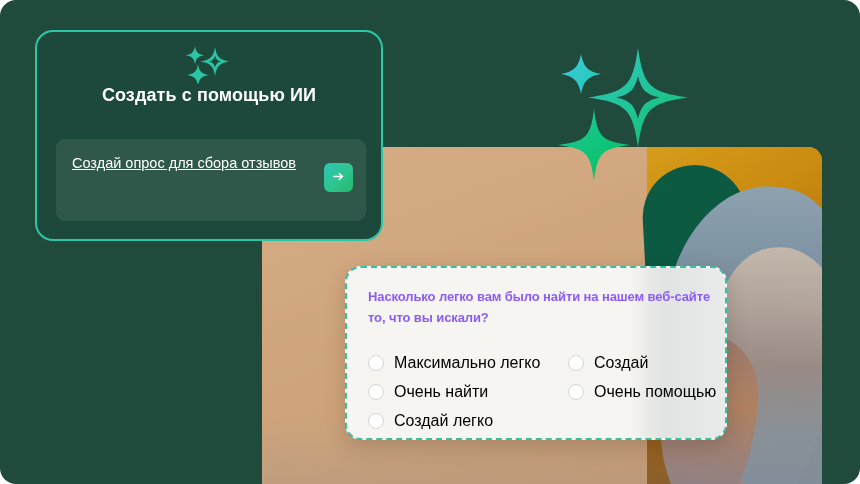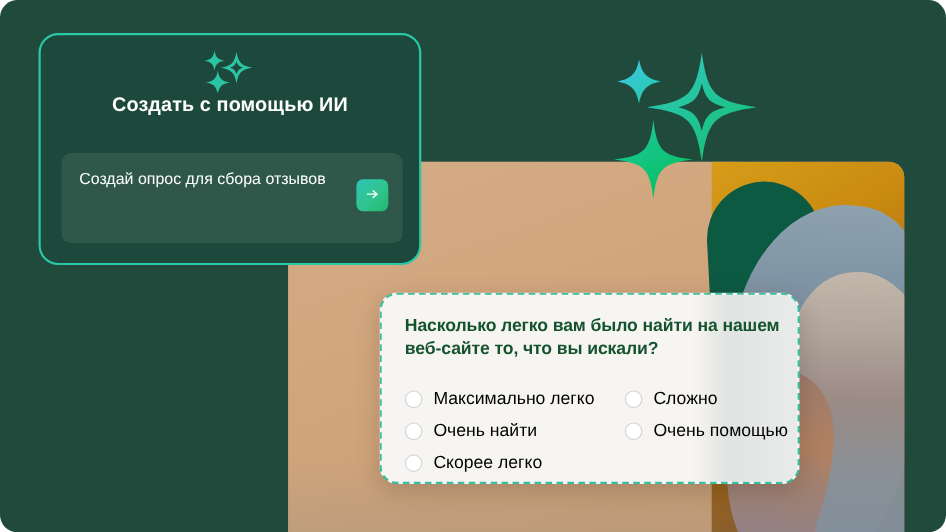--- a/index.html
+++ b/index.html
@@ -161,20 +161,21 @@
     box-sizing: border-box;
   }
   .ai-input-text {
     position: absolute;
     left: 16px;
     top: 14px;
     width: 262px;
     font-size: 14.5px;
     line-height: 21px;
     color: #FFFFFF;
+    text-decoration: underline;
   }
   .ai-input-text .line2 {
     color: rgba(255,255,255,0.40);
   }
   .ai-send {
     position: absolute;
     right: 13px;
     top: 24px;
     width: 29px;
     height: 29px;
@@ -208,24 +209,24 @@
     right: 0; top: 0;
     width: 96px; height: 100%;
     background: linear-gradient(90deg, rgba(210,216,216,0.0) 0%, rgba(205,213,213,0.55) 35%, rgba(228,232,232,0.75) 100%);
     pointer-events: none;
   }
   .survey-question {
     position: absolute;
     left: 21px;
     top: 18px;
     width: 344px;
-    font-size: 16px;
+    font-size: 13px;
     font-weight: bold;
     line-height: 21px;
-    color: #14532d;
+    color: #8b5cf6;
     letter-spacing: -0.1px;
   }
   .options {
     position: absolute;
     left: 21px;
     top: 80px;
     width: 344px;
   }
   .opt-col {
     position: absolute;
@@ -340,28 +341,28 @@
         <div class="option">
           <span class="radio"></span>
           <span class="opt-label">Максимально легко</span>
         </div>
         <div class="option">
           <span class="radio"></span>
           <span class="opt-label">Очень найти</span>
         </div>
         <div class="option">
           <span class="radio"></span>
-          <span class="opt-label">Скорее легко</span>
+          <span class="opt-label">Создай легко</span>
         </div>
       </div>
 
       <div class="opt-col right">
         <div class="option">
           <span class="radio"></span>
-          <span class="opt-label">Сложно</span>
+          <span class="opt-label">Создай</span>
         </div>
         <div class="option">
           <span class="radio"></span>
           <span class="opt-label">Очень помощью</span>
         </div>
       </div>
 
     </div>
   </div>
 

